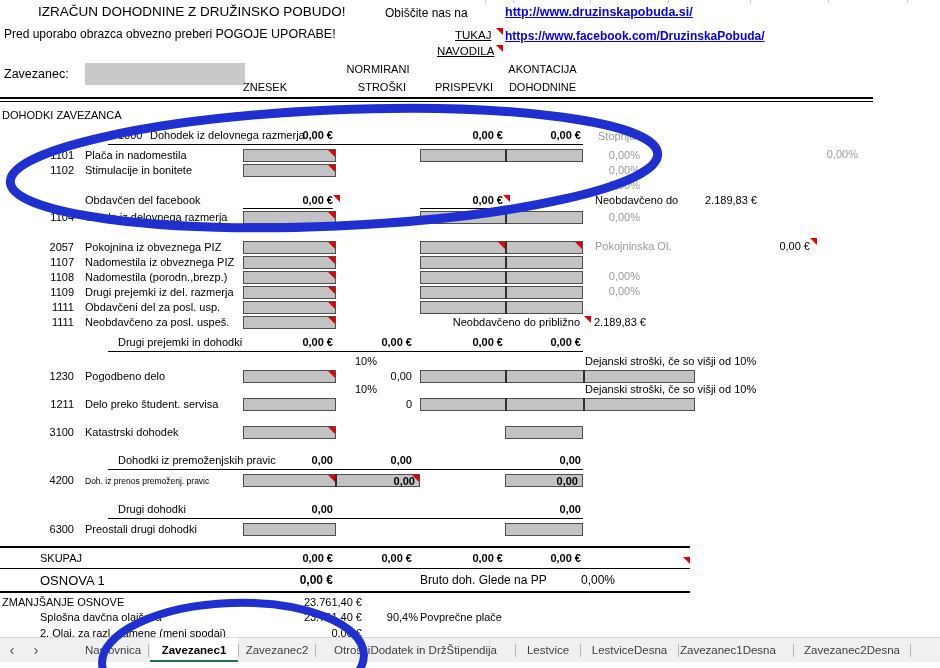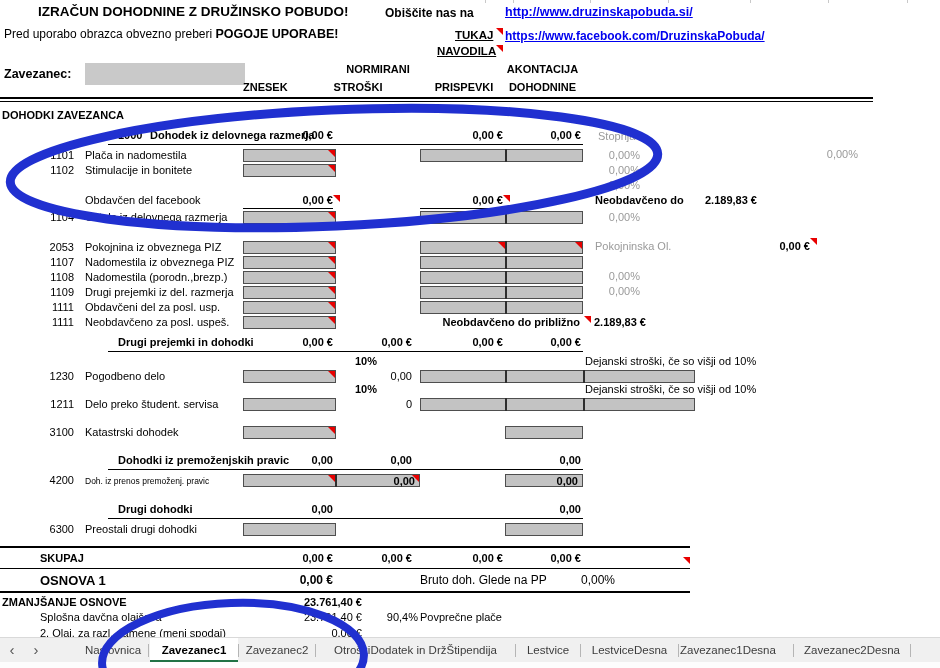--- a/index.html
+++ b/index.html
@@ -1,19 +1,19 @@
 <!DOCTYPE html>
 <html><head>
 <meta charset="utf-8">
 <style>
   html,body{margin:0;padding:0;background:#fff;}
   #app{position:relative;width:940px;height:668px;background:#fff;overflow:hidden;
        font-family:"Liberation Sans","DejaVu Sans",sans-serif;font-size:11px;color:#000;}
   .abs{position:absolute;}
-  .b{font-weight:bold;}
+  .b{font-weight:normal;}
   .row{position:absolute;left:0;width:940px;height:15px;}
   .code{position:absolute;left:40px;width:34px;text-align:right;}
   .lbl{position:absolute;left:85px;white-space:nowrap;}
   .sm{font-size:8.5px;top:2px;}
   .bx{position:absolute;top:0px;height:13px;background:#c3c3c3;border:1px solid #4e4e4e;box-sizing:border-box;}
   .bz{left:243px;width:93px;}
   .bs{left:420px;width:163px;}
   .bs3{left:420px;width:275px;}
   .ba{left:505px;width:78px;}
   .dv{position:absolute;top:-1px;bottom:-1px;width:2px;background:#2e2e2e;}
@@ -66,21 +66,21 @@
   <div class="abs link" style="left:505px;top:29px;font-size:12px">https://www.facebook.com/DruzinskaPobuda/</div>
   <div class="abs b undl" style="left:437px;top:45px;font-size:11.5px">NAVODILA</div>
   <div class="rmka" style="left:496px;top:45px"></div>
 
   <div class="abs b" style="left:4px;top:67px;font-size:12.5px">Zavezanec:</div>
   <div class="abs" style="left:85px;top:63px;width:160px;height:22px;background:#c9c9c9"></div>
 
   <div class="abs b" style="left:340px;top:63px;width:76px;text-align:center">NORMIRANI</div>
   <div class="abs b" style="left:500px;top:63px;width:85px;text-align:center">AKONTACIJA</div>
   <div class="abs b" style="left:243px;top:81px;width:92px;text-align:left">ZNESEK</div>
-  <div class="abs b" style="left:320px;top:81px;width:76px;text-align:center">STROŠKI</div>
+  <div class="abs b" style="left:344px;top:81px;width:76px;text-align:center">STROŠKI</div>
   <div class="abs b" style="left:423px;top:81px;width:82px;text-align:center">PRISPEVKI</div>
   <div class="abs b" style="left:500px;top:81px;width:85px;text-align:center">DOHODNINE</div>
 
   <div class="hline" style="top:97px;width:873px;height:2px"></div>
   <div class="hline" style="top:101px;width:873px;height:1px"></div>
 
   <div class="abs b" style="left:2px;top:109px">DOHODKI ZAVEZANCA</div>
 
   <div class="row" style="top:129px">
     <span class="abs b" style="left:118px">1000</span>
@@ -133,21 +133,21 @@
     <span class="code">1104</span>
     <span class="lbl">Ostalo iz delovnega razmerja</span>
     <div class="bx bz">
         <div class="rmk"></div>
       </div>
     <div class="bx bs">
         <div class="dv" style="left:84px"></div>
       </div>
   </div>
   <div class="row" style="top:241px">
-    <span class="code">2053</span>
+    <span class="code">2057</span>
     <span class="lbl">Pokojnina iz obveznega PIZ</span>
     <div class="bx bz">
         <div class="rmk"></div>
       </div>
     <div class="bx bs">
       <div class="dv" style="left:84px"></div>
       <div class="rmka" style="left:77px;top:0"></div>
       <div class="rmk"></div>
     </div>
   </div>

